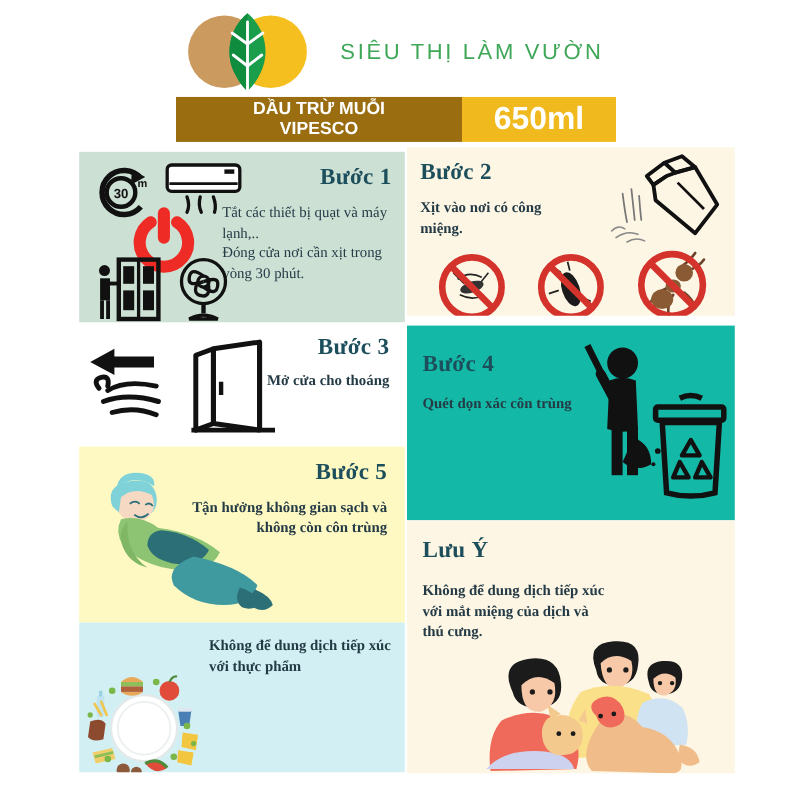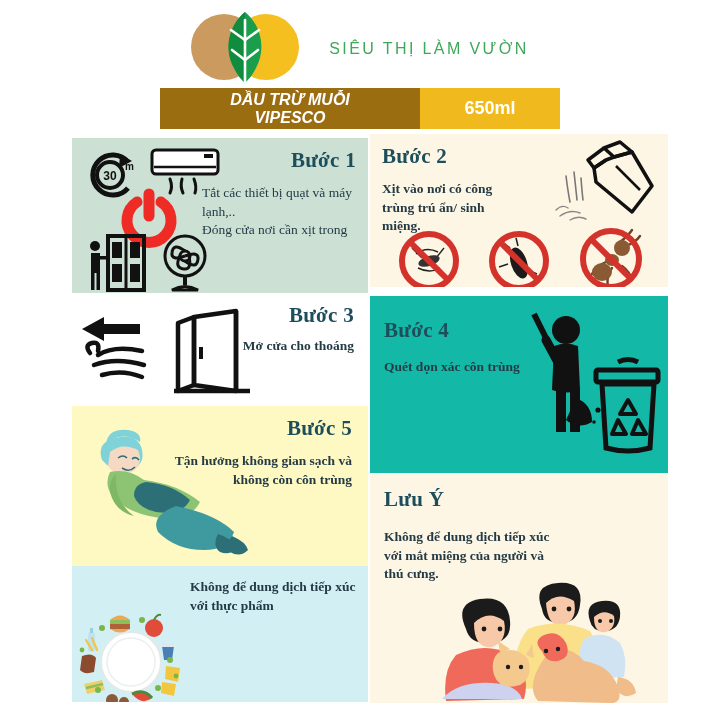--- a/index.html
+++ b/index.html
@@ -27,39 +27,39 @@
   }
   .brand-logo .leaf { position: absolute; left: 27px; top: 2px; width: 54px; height: 74px; }
   .brand-words { margin-left: 10px; }
   .brand-title {
     font-family: "Liberation Sans", sans-serif;
     font-weight: bold; font-size: 37px; letter-spacing: 1.5px;
     color: #108a3c; line-height: 1.02;
   }
   .brand-sub {
     font-family: "Liberation Sans", sans-serif;
-    font-size: 16px; letter-spacing: 2.4px; color: #3fa758;
+    font-size: 20px; letter-spacing: 2.4px; color: #3fa758;
     text-align: center; margin-top: 3px;
   }
 
   
   .prodbar {
     position: absolute; left: 160px; top: 88px; width: 400px; height: 41px;
     display: flex; overflow: hidden;
   }
   .prodbar .name {
     flex: 1 1 auto; background: #9a6d11; color: #ffffff;
     font-family: "Liberation Sans", sans-serif; font-weight: bold;
     font-size: 16px; line-height: 1.12; text-align: left;
-    display: flex; flex-direction: column; align-items: center; justify-content: center; font-style: italic;
+    display: flex; flex-direction: column; align-items: center; justify-content: center;
   }
   .prodbar .vol {
     flex: 0 0 140px; background: #f0b91d; color: #ffffff;
     font-family: "Liberation Sans", sans-serif; font-weight: bold;
-    font-size: 18px; display: flex; align-items: center; justify-content: center;
+    font-size: 29px; display: flex; align-items: center; justify-content: center;
   }
 
   
   .panel { position: absolute; overflow: hidden; }
   .p1 { left: 72px;  top: 138px; width: 296px; height: 155px; background: #cce0d4; }
   .p2 { left: 370px; top: 134px; width: 298px; height: 153px; background: #fdf6e4; }
   .p3 { left: 72px;  top: 295px; width: 296px; height: 108px; background: #ffffff; }
   .p4 { left: 370px; top: 296px; width: 298px; height: 177px; background: #14b8a6; }
   .p5 { left: 72px;  top: 406px; width: 296px; height: 160px; background: #fef9c3; }
   .p6 { left: 72px;  top: 566px; width: 296px; height: 136px; background: #d2f0f4; }
@@ -116,20 +116,21 @@
     <div class="vol">650ml</div>
   </div>
 
   <div class="panel p1">
     <div class="txt-blk step-title" style="right:12px; top:10px;">Bước 1</div>
 
     <div class="txt-blk step-body" style="left:130px; top:46px; width:160px;">
       <div>Tắt các thiết bị quạt và máy</div>
       <div>lạnh,..</div>
       <div>Đóng cửa nơi cần xịt trong</div>
+      <div>vòng 30 phút.</div>
     </div>
 
     <svg class="ic" style="left:12px; top:12px;" width="54" height="50" viewBox="0 0 54 50">
       <path d="M44 12 A20 20 0 1 0 44 38" fill="none" stroke="#111" stroke-width="5"></path>
       <path d="M36 4 L48 11 L35 18 Z" fill="#111"></path>
       <circle cx="26" cy="25" r="13" fill="none" stroke="#111" stroke-width="4"></circle>
       <text x="26" y="30" font-family="Liberation Sans, sans-serif" font-size="12" font-weight="bold" fill="#111" text-anchor="middle">30</text>
       <text x="41" y="20" font-family="Liberation Sans, sans-serif" font-size="10" font-weight="bold" fill="#111">m</text>
     </svg>
 
@@ -173,21 +174,20 @@
       </g>
       <rect x="27" y="42" width="4" height="9" fill="#111"></rect>
       <path d="M16 56 q13 -7 26 0 Z" fill="none" stroke="#111" stroke-width="3"></path>
     </svg>
   </div>
 
   <div class="panel p2">
     <div class="txt-blk step-title" style="left:12px; top:10px;">Bước 2</div>
     <div class="txt-blk step-body bold" style="left:12px; top:46px; width:150px;">
       <div>Xịt vào nơi có công</div>
-      <div>trùng trú ẩn/ sinh</div>
       <div>miệng.</div>
     </div>
 
     <svg class="ic" style="left:178px; top:4px;" width="110" height="86" viewBox="0 0 110 86">
       <g fill="none" stroke="#111" stroke-width="3.5" stroke-linejoin="round">
         <path d="M56 10 L40 22 L46 30 L58 22"></path>
         <path d="M56 10 L72 4 L84 14 L66 19 Z"></path>
         <path d="M66 19 L58 22 L46 30 L48 44 L84 74 L104 48 L84 14 Z"></path>
         <path d="M68 28 L92 52" stroke-width="2.5"></path>
       </g>
@@ -389,21 +389,21 @@
         <path d="M10 30 l6 10"></path>
           <path d="M16 28 l5 12"></path>
       </g>
     </svg>
   </div>
 
   <div class="panel p7">
     <div class="txt-blk step-title" style="left:14px; top:14px;">Lưu Ý</div>
     <div class="txt-blk step-body bold" style="left:14px; top:55px; width:210px;">
       <div>Không để dung dịch tiếp xúc</div>
-      <div>với mắt miệng của người và</div>
+      <div>với mắt miệng của dịch và</div>
       <div>thú cưng.</div>
     </div>
 
     <svg class="ic" style="left:52px; top:108px;" width="232" height="122" viewBox="0 0 232 122">
 
       <path d="M120 28 q-10 -24 16 -26 q26 -2 22 22 q-2 18 -20 18 q-16 0 -18 -14 Z" fill="#1b1b1b"></path>
       <path d="M124 22 q12 -12 28 -2 q4 18 -10 24 q-16 4 -18 -22 Z" fill="#f7c9a8"></path>
       <g fill="#1b1b1b">
           <circle cx="132" cy="28" r="2.4"></circle>
           <circle cx="147" cy="28" r="2.4"></circle>

